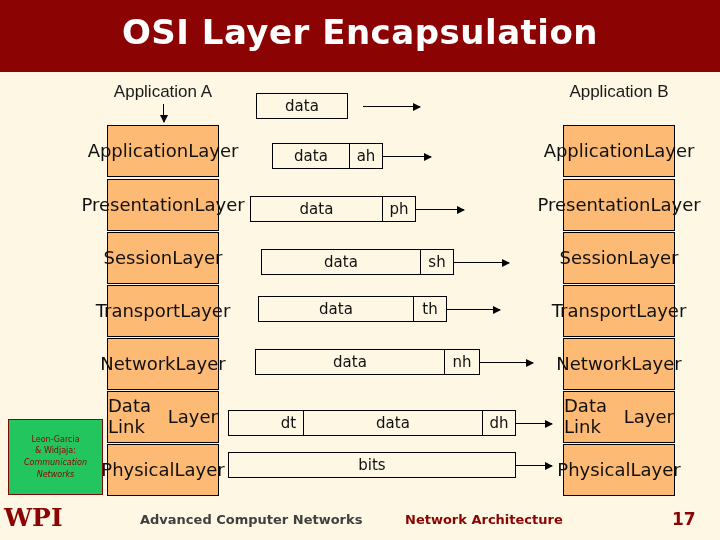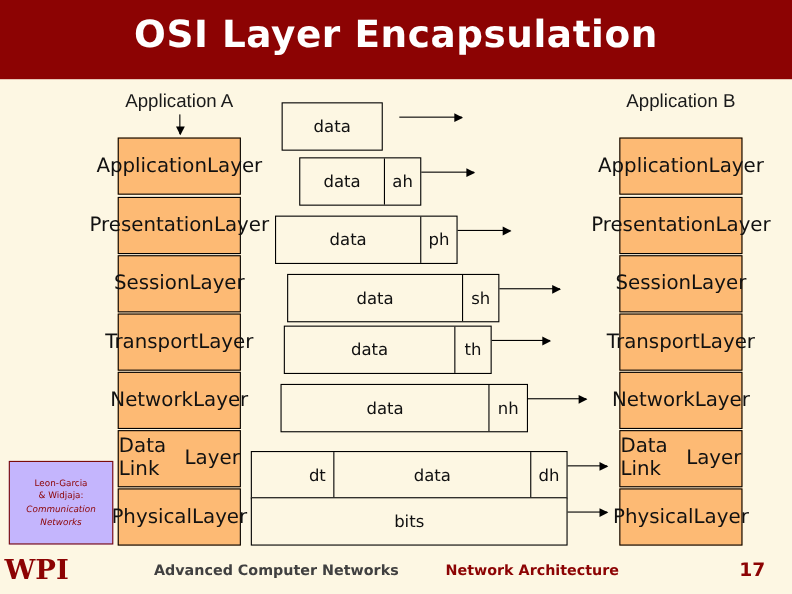--- a/index.html
+++ b/index.html
@@ -62,21 +62,21 @@
   .stack-right { left: 563px; }
 
   
   .pdu {
     position: absolute;
     border: 1px solid #000000;
     background: #fdf7e3;
     box-sizing: border-box;
     display: flex;
     align-items: center;
-    height: 44px;
+    height: 26px;
   }
   .pdu .data-cell {
     flex: 1 1 auto;
     text-align: center;
     font-size: 15px;
     color: #111111;
   }
   .pdu .hdr-cell {
     flex: 0 0 auto;
     border-left: 1px solid #000000;
@@ -123,21 +123,21 @@
     border-left: 4px solid transparent;
     border-right: 4px solid transparent;
   }
 
   
   #credit-box {
     position: absolute;
     left: 8px; top: 419px;
     width: 93px; height: 74px;
     border: 1px solid #7a0b0b;
-    background: #c4b5fd;
+    background: #22c55e;
     display: flex;
     flex-direction: column;
     align-items: center;
     justify-content: center;
     color: #8c0303;
     font-size: 8px;
     line-height: 1.45;
     text-align: left;
     font-family: "DejaVu Sans", sans-serif;
   }

